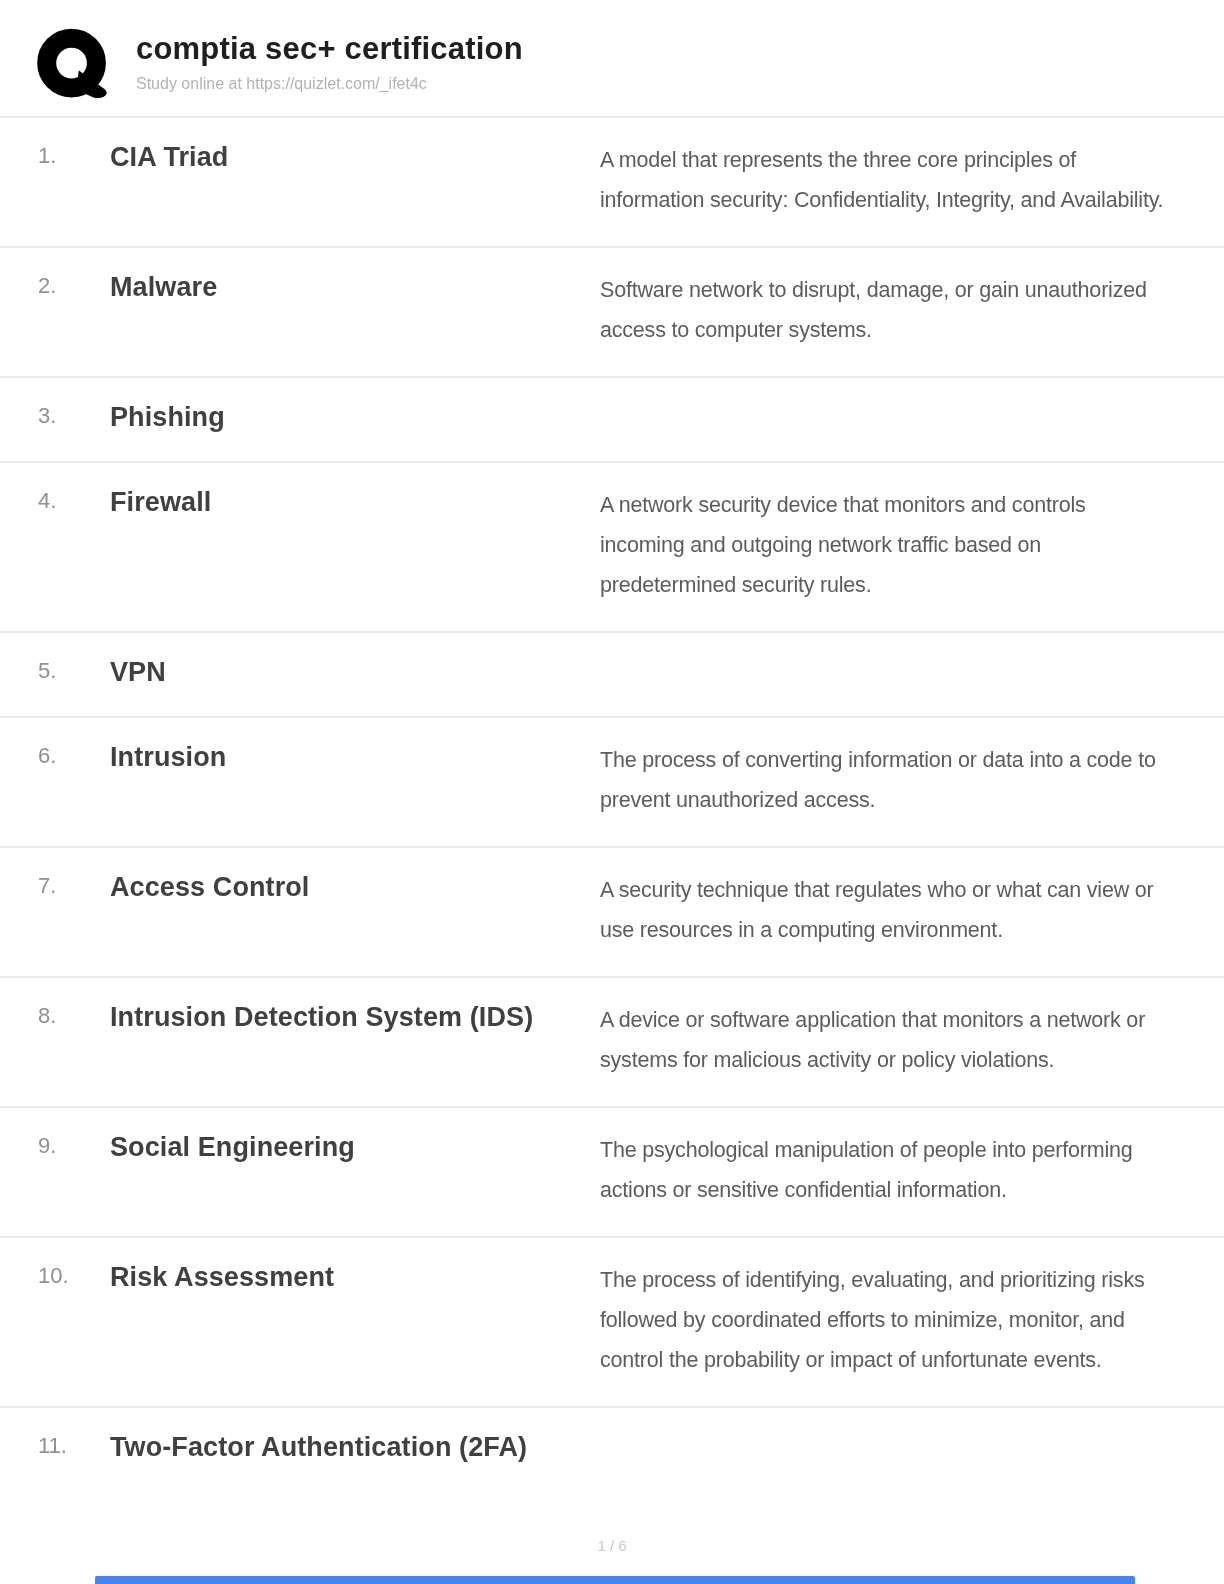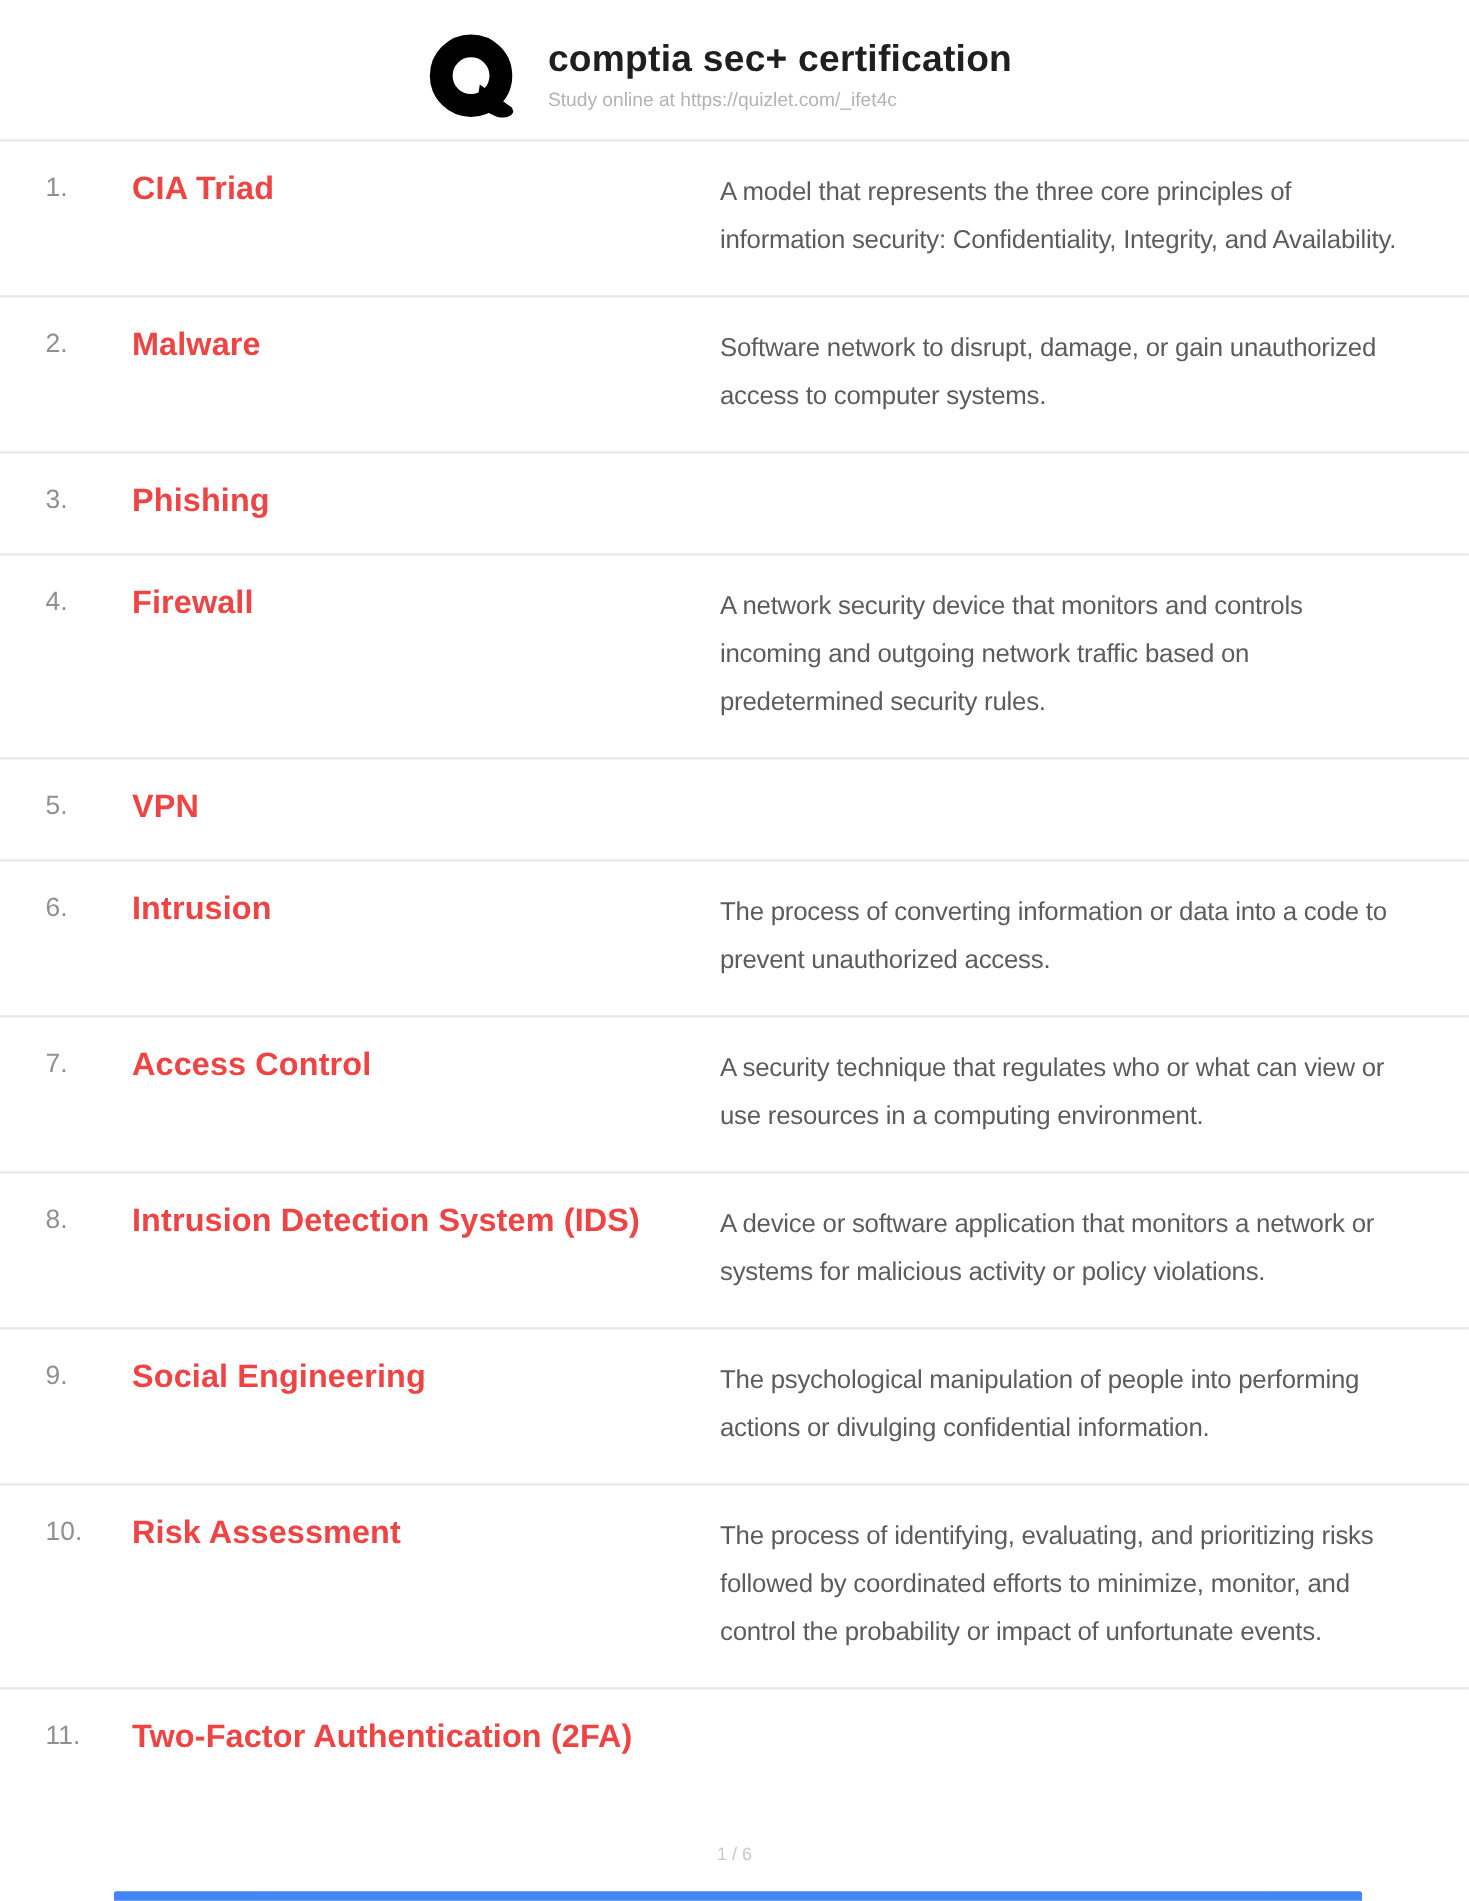--- a/index.html
+++ b/index.html
@@ -12,21 +12,20 @@
     font-family: "Liberation Sans", sans-serif;
     overflow: hidden;
   }
   .page { width: 1224px; height: 1584px; position: relative; }
 
   
   .header {
     display: flex;
     align-items: flex-start;
     padding: 28px 60px 12px 36px;
-    justify-content: center;
   }
   .logo {
     width: 74px;
     height: 76px;
     flex: 0 0 auto;
     margin-right: 26px;
   }
   .header-text { padding-top: 2px; }
   .title {
     font-size: 31px;
@@ -55,21 +54,21 @@
     padding: 22px 58px 26px 38px;
   }
   .row-num {
     font-size: 22px;
     color: #909090;
     padding-top: 3px;
   }
   .row-term {
     font-size: 27px;
     font-weight: 700;
-    color: #ef4444;
+    color: #404040;
     letter-spacing: 0.1px;
     line-height: 1.3;
     padding-right: 8px;
   }
   .row-def {
     font-size: 21.5px;
     font-weight: 400;
     color: #5c5c5c;
     line-height: 40px;
     letter-spacing: -0.2px;
@@ -163,21 +162,21 @@
   <div class="row">
     <div class="row-num">8.</div>
     <div class="row-term">Intrusion Detection System (IDS)</div>
     <div class="row-def">A device or software application that monitors a network or systems for malicious activity or policy violations.</div>
   </div>
   <div class="divider"></div>
 
   <div class="row">
     <div class="row-num">9.</div>
     <div class="row-term">Social Engineering</div>
-    <div class="row-def">The psychological manipulation of people into performing actions or divulging confidential information.</div>
+    <div class="row-def">The psychological manipulation of people into performing actions or sensitive confidential information.</div>
   </div>
   <div class="divider"></div>
 
   <div class="row">
     <div class="row-num">10.</div>
     <div class="row-term">Risk Assessment</div>
     <div class="row-def">The process of identifying, evaluating, and prioritizing risks followed by coordinated efforts to minimize, monitor, and control the probability or impact of unfortunate events.</div>
   </div>
   <div class="divider"></div>
 

